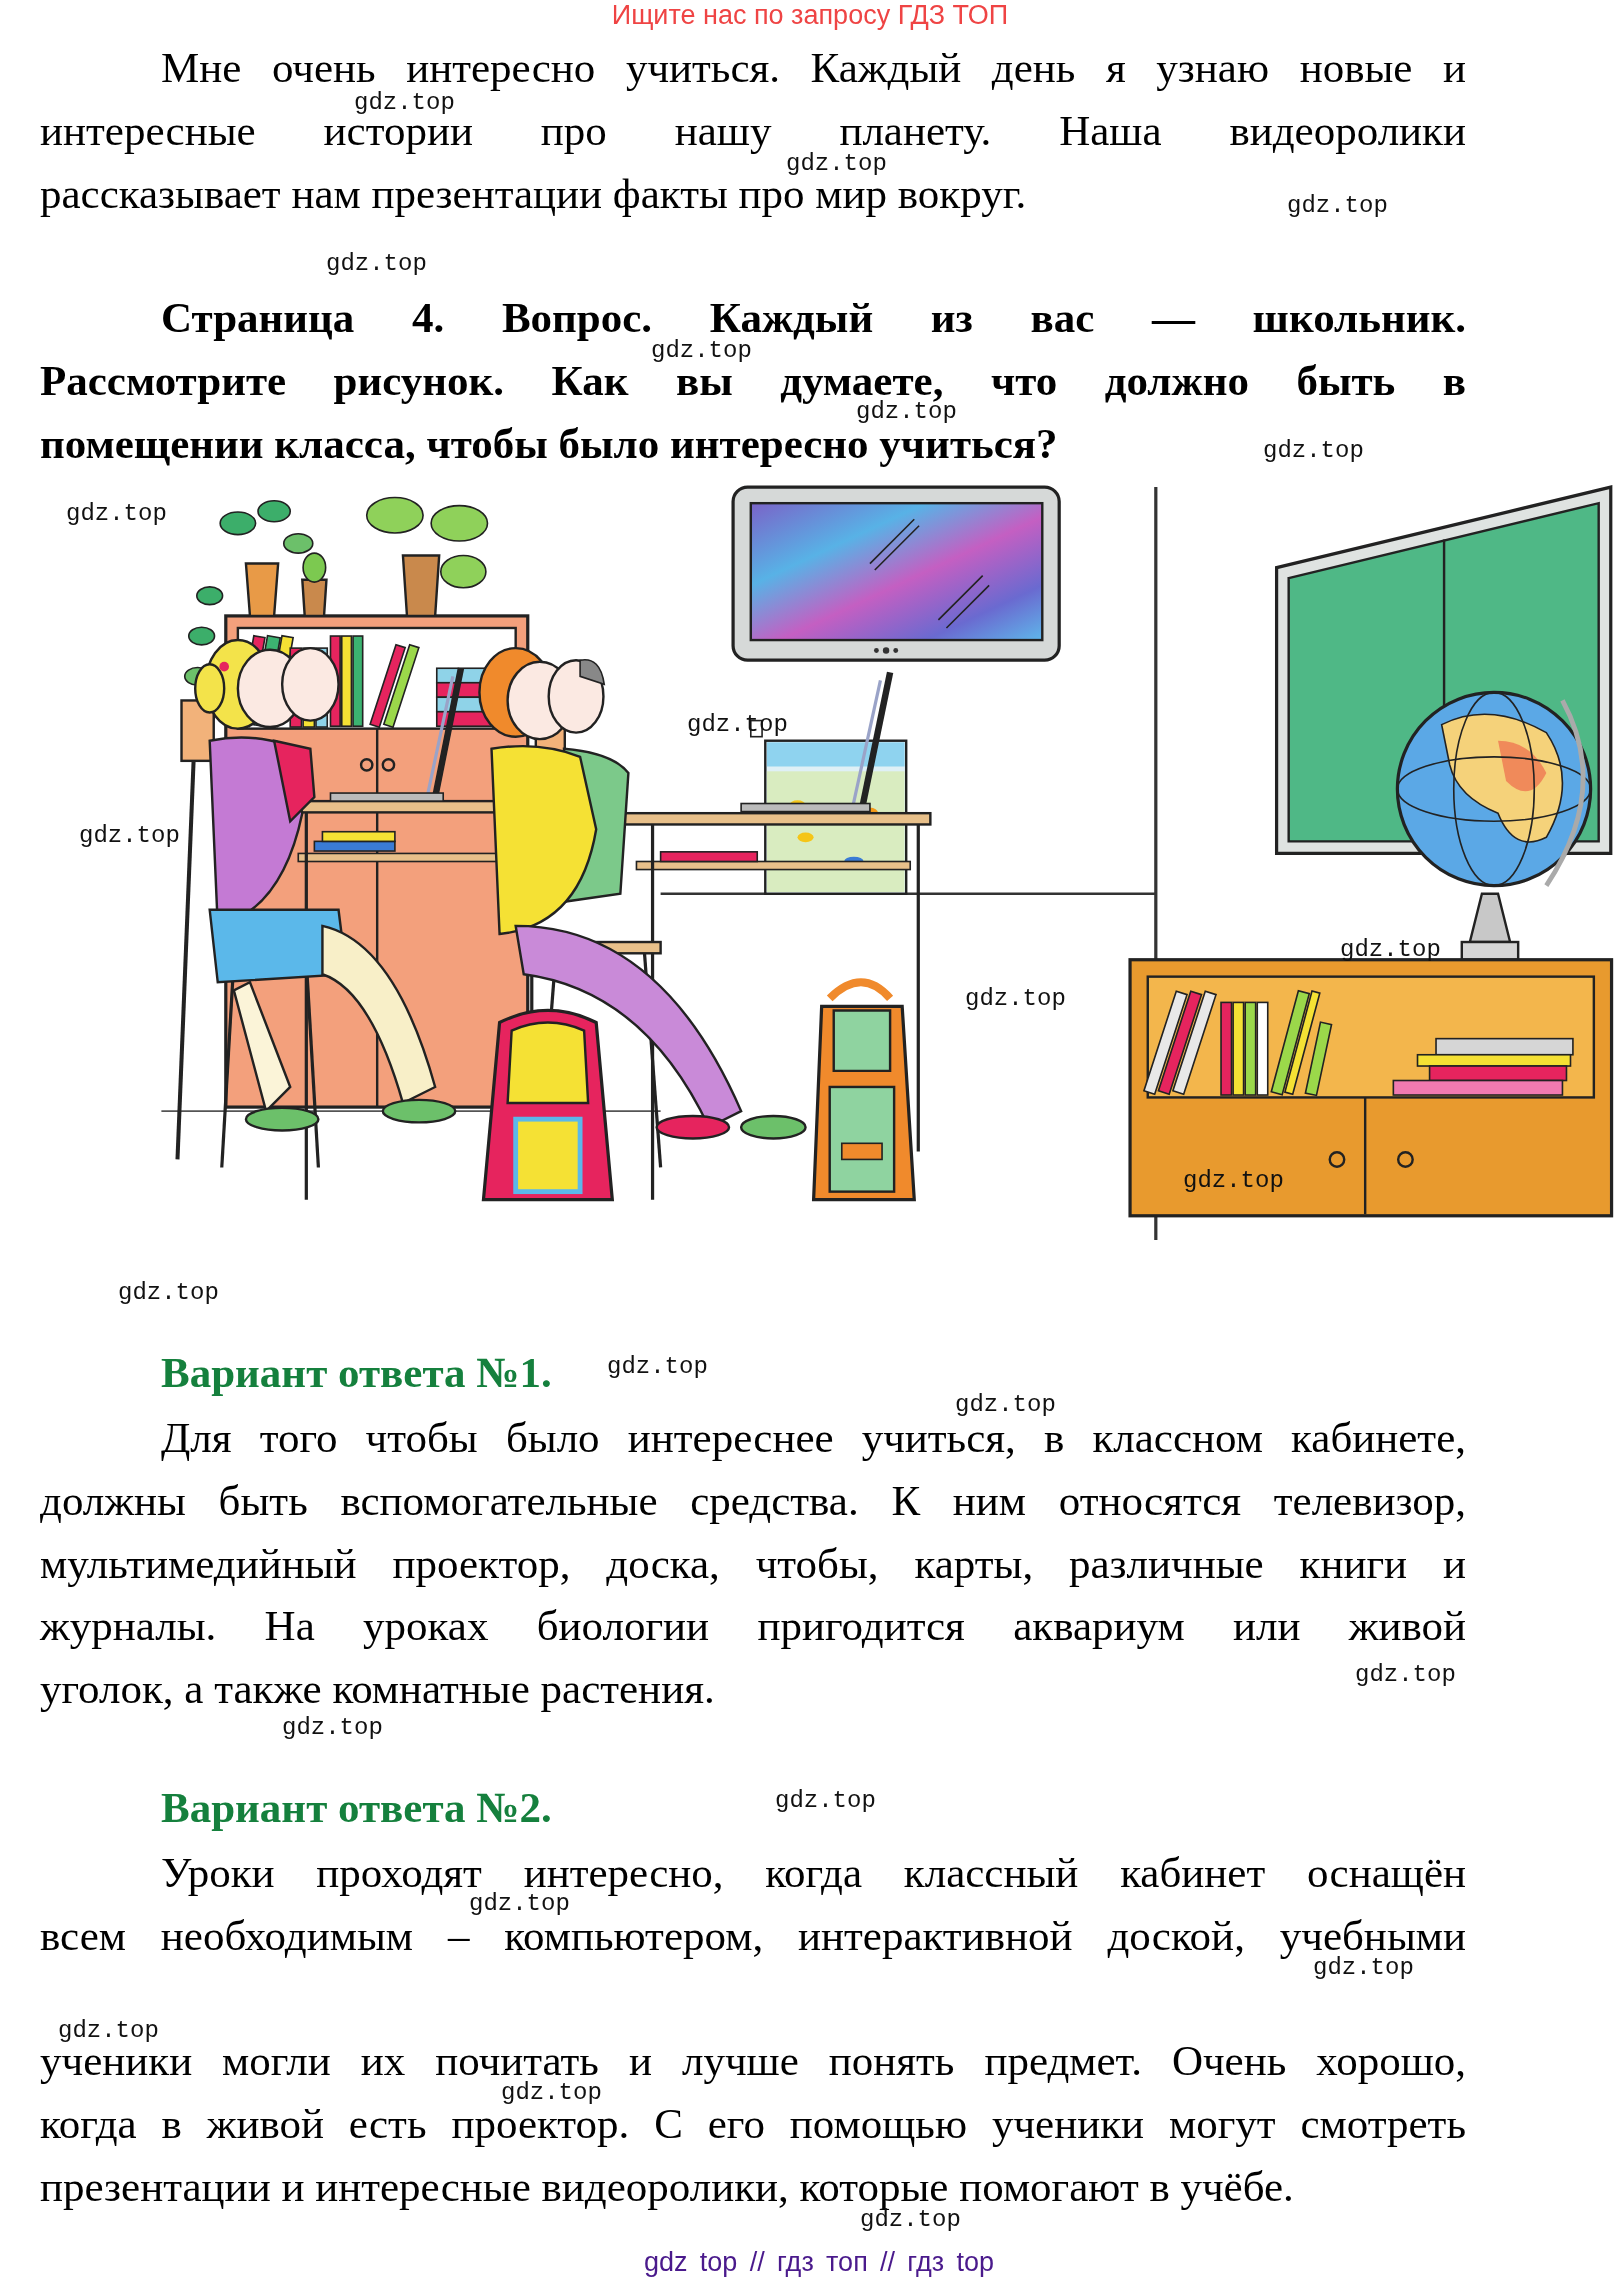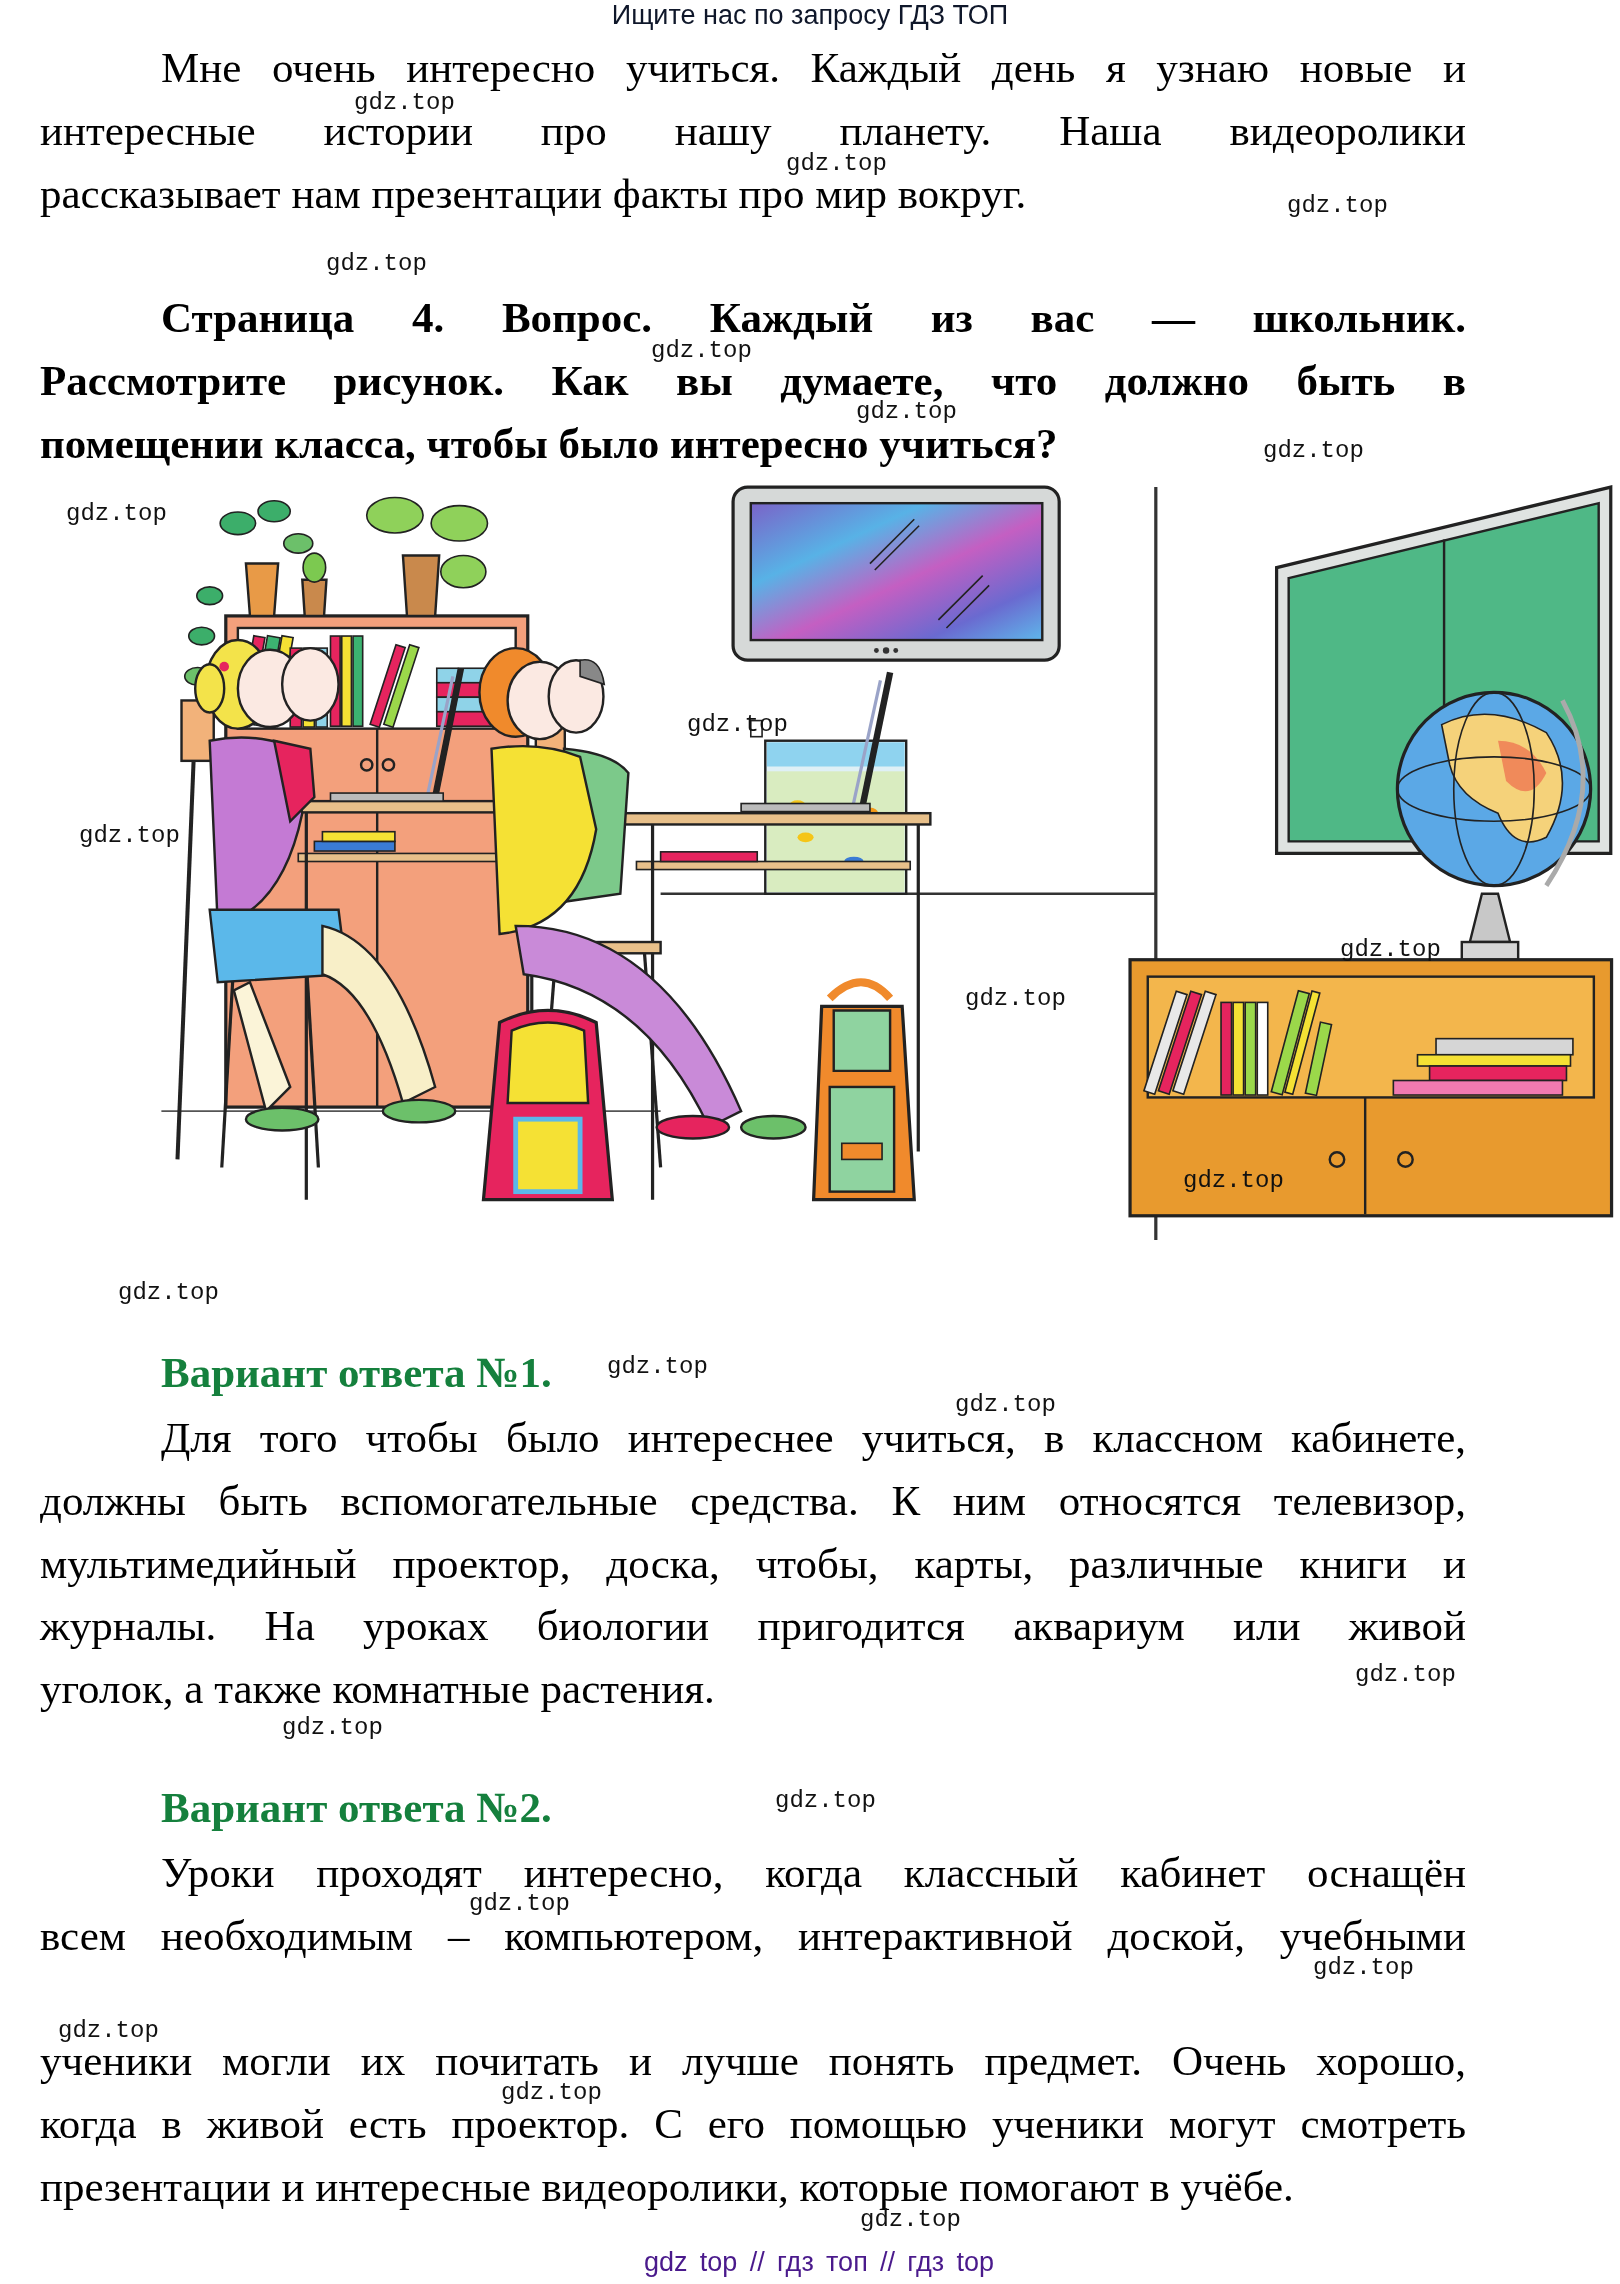--- a/index.html
+++ b/index.html
@@ -1,21 +1,21 @@
 <!DOCTYPE html>
 <html style="font-size:13px"><head>
 <meta charset="utf-8">
 <style>
   html, body { margin: 0; padding: 0; background: #ffffff; }
   body { width: 1620px; height: 2284px; position: relative; overflow: hidden; }
   .page { position: absolute; left: 0; top: 0; width: 1620px; height: 2284px; background: #fff; }
 
   .top-banner {
     position: absolute; left: 0; top: 0; width: 1620px; height: 32px;
-    text-align: center; color: #0f172a;
+    text-align: center; color: #ef4444;
     font-family: "Liberation Sans", sans-serif; font-size: 27px; line-height: 31px;
   }
   .footer-banner {
     position: absolute; left: 0; top: 2245px; width: 1620px; height: 35px;
     text-align: center; color: #4a1a8c;
     font-family: "Liberation Sans", sans-serif; font-size: 27px; line-height: 35px;
     word-spacing: 4.8px;
     padding-left: 9px;
   }
 

